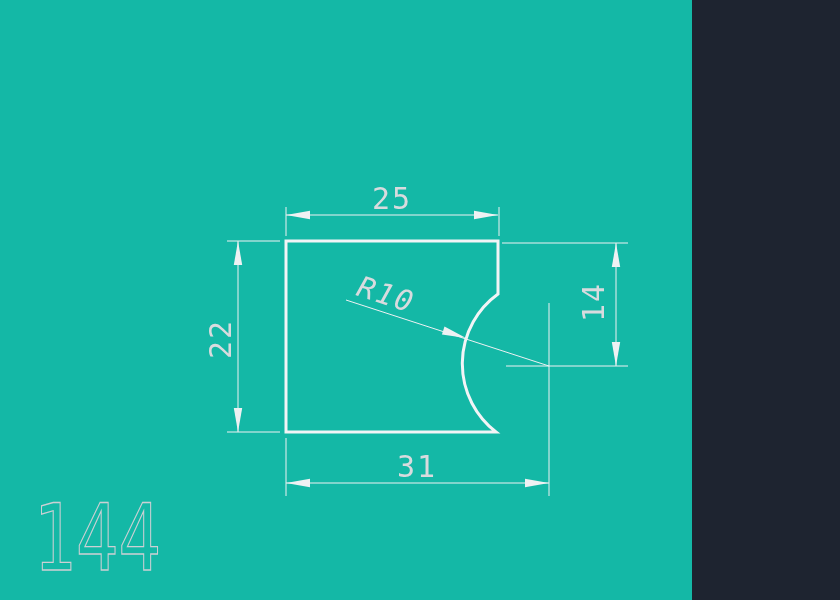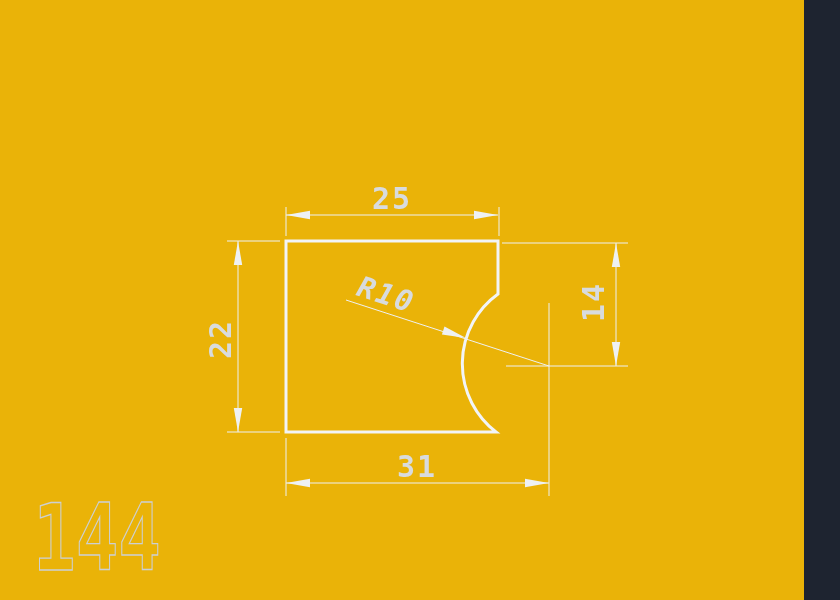--- a/index.html
+++ b/index.html
@@ -5,24 +5,23 @@
   html, body {
     margin: 0;
     padding: 0;
     width: 840px;
     height: 600px;
     background: #1e2430;
     overflow: hidden;
   }
   .viewport {
     position: relative;
-    width: 804px;
+    width: 692px;
     height: 600px;
-    background: #eab308;
-    font-weight: bold;
+    background: #14b8a6;
   }
   svg { display: block; }
   .outline {
     fill: none;
     stroke: #f2f4f6;
     stroke-width: 3;
     stroke-linejoin: miter;
   }
   .dimline {
     fill: none;

